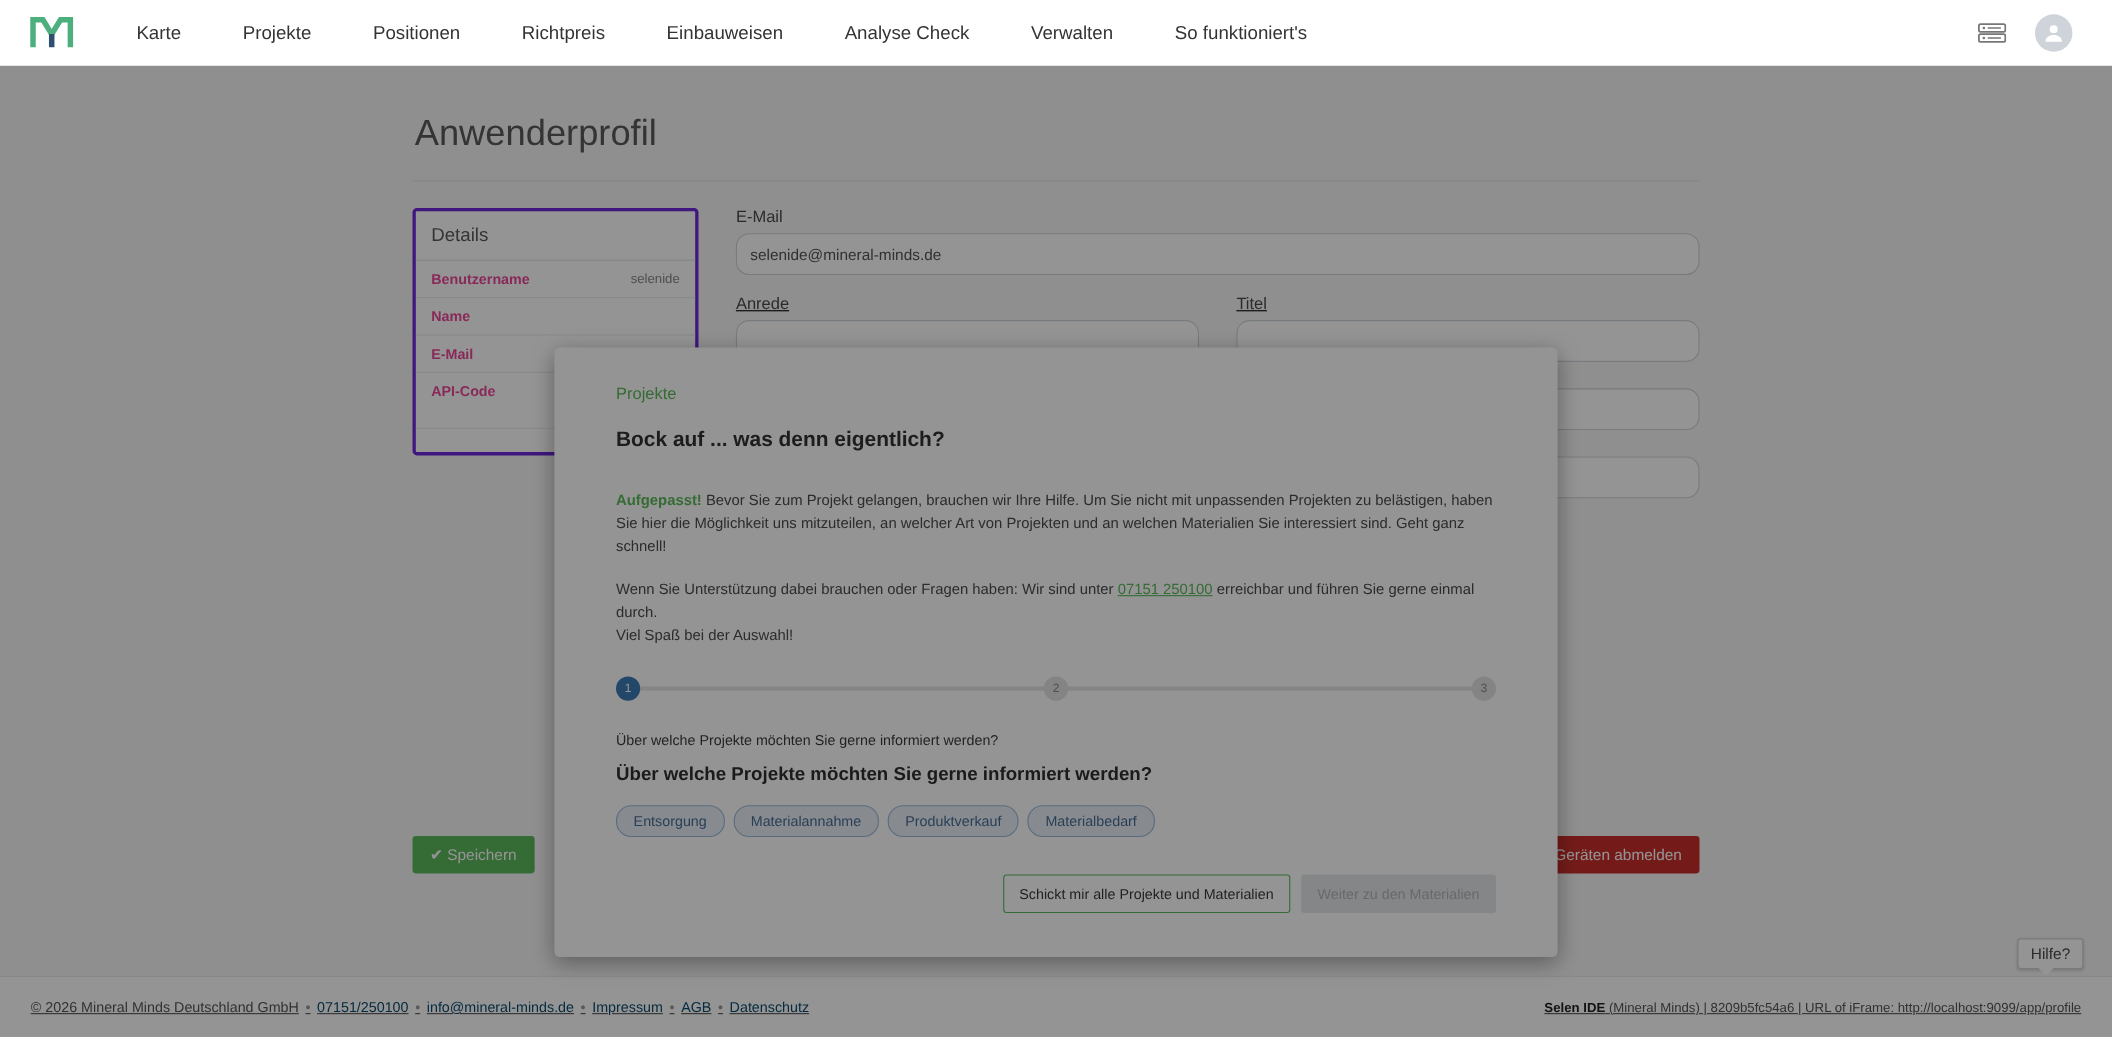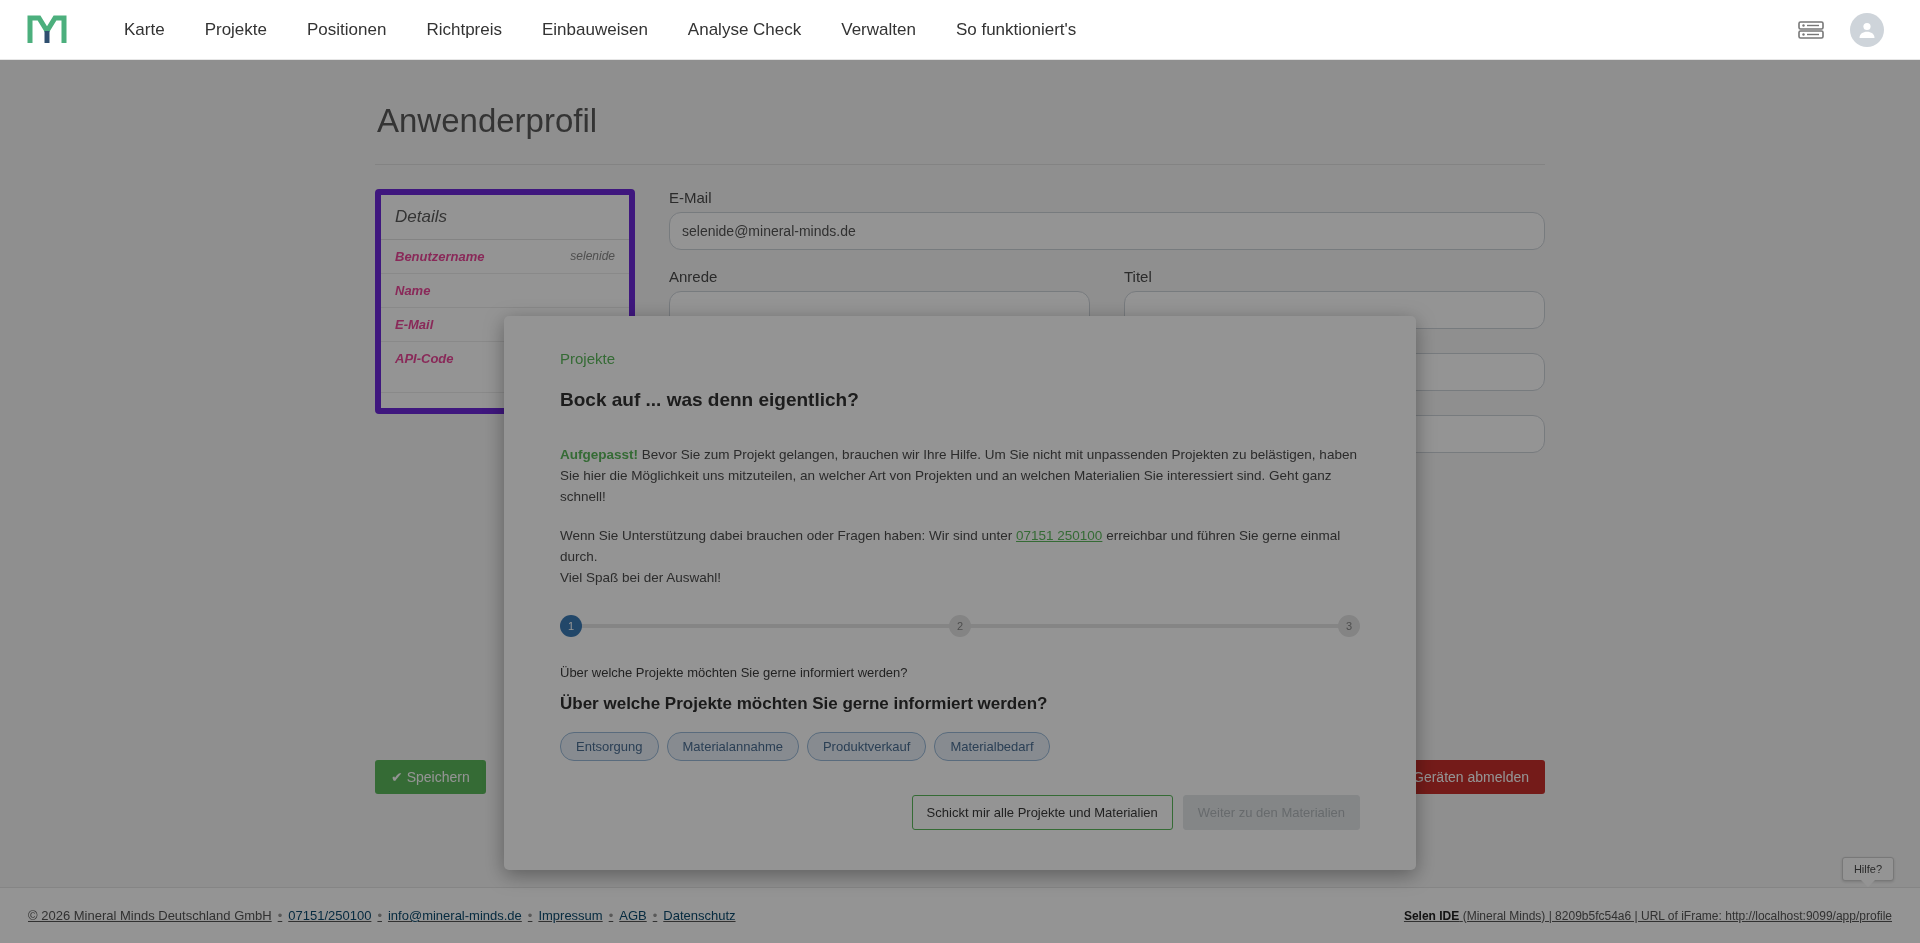--- a/index.html
+++ b/index.html
@@ -20,21 +20,21 @@
     align-items: center;
     padding: 0 26px;
     position: relative;
     z-index: 5;
   }
   .logo {
     width: 42px; height: 34px;
     margin-right: 36px;
     display: flex; align-items: center; justify-content: center;
   }
-  .nav-items { display: flex; align-items: center; gap: 0px; }
+  .nav-items { display: flex; align-items: center; gap: 16px; }
   .nav-item {
     font-size: 17px;
     color: #333333;
     padding: 10px 20px;
     cursor: pointer;
     white-space: nowrap;
   }
   .nav-right {
     margin-left: auto;
     display: flex; align-items: center; gap: 22px;
@@ -75,25 +75,24 @@
   .divider {
     height: 1px; background: #e2e2e2;
     margin-bottom: 24px;
   }
   .row { display: flex; gap: 34px; }
 
   
   .details-card {
     width: 260px;
     background: #ffffff;
-    border: 6px solid #6d28d9;
+    border: 3px solid #6d28d9;
     border-radius: 4px;
     flex: 0 0 260px;
     height: 225px;
-    font-style: italic;
   }
   .details-head {
     padding: 12px 14px;
     font-size: 17px;
     color: #5a5a5a;
     border-bottom: 1px solid #e2e2e2;
   }
   .details-row {
     display: flex;
     justify-content: space-between;
@@ -118,21 +117,21 @@
     height: 38px;
     border: 1px solid #ced4da;
     border-radius: 12px;
     background: #ffffff;
     padding: 0 12px;
     font-size: 14px;
     color: #555;
     font-family: "Liberation Sans", sans-serif;
   }
   .form-grid { display: flex; gap: 34px; margin-top: 18px; }
-  .col { flex: 1; }
+  .col { flex: 1; text-decoration: underline; }
   .mt24 { margin-top: 24px; }
 
   
   .bottom-bar {
     width: 1170px;
     margin: 0 auto;
     display: flex;
     align-items: center;
     position: absolute;
     left: 0; right: 0;
@@ -172,21 +171,21 @@
 
   
   .help-bubble {
     position: absolute;
     right: 26px;
     bottom: 62px;
     background: #ffffff;
     border: 1px solid #cfcfcf;
     border-radius: 3px;
     padding: 5px 11px;
-    font-size: 11px;
+    font-size: 14px;
     color: #4a4a4a;
     box-shadow: 0 1px 3px rgba(0,0,0,.15);
     z-index: 40;
   }
   .help-bubble:after {
     content: "";
     position: absolute;
     bottom: -7px; left: 18px;
     border-left: 7px solid transparent;
     border-right: 7px solid transparent;

